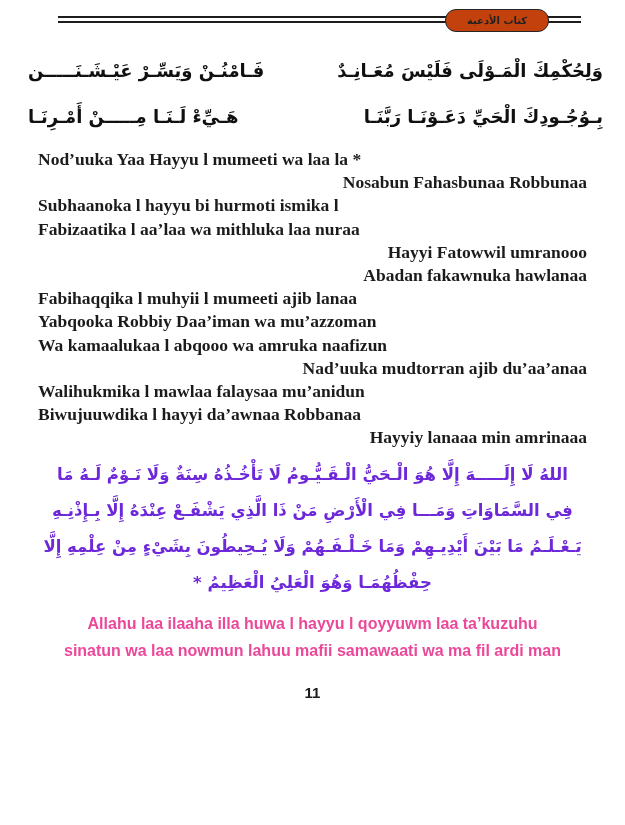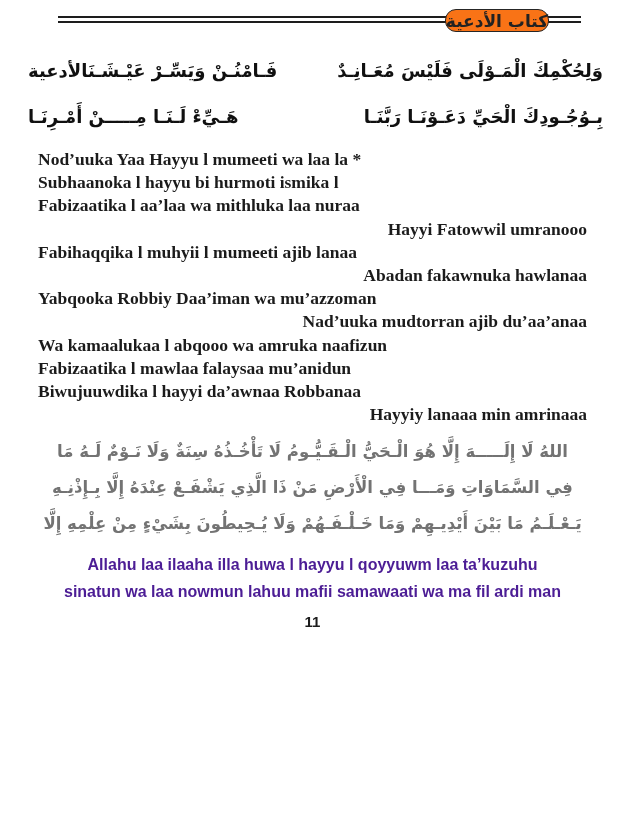--- a/index.html
+++ b/index.html
@@ -17,27 +17,27 @@
     position: relative;
     margin: 16px 44px 0 58px;
     height: 3px;
     border-top: 2px solid #1d1d1d;
     border-bottom: 2px solid #1d1d1d;
   }
   .cartouche {
     position: absolute;
     right: 32px; top: -9px;
     width: 102px; height: 21px;
-    background: #f97316;
+    background: #c2410c;
     border: 1.5px solid #262626;
     border-radius: 11px;
     display: flex; align-items: center; justify-content: center;
     direction: rtl;
     font-family: "DejaVu Sans", sans-serif;
-    font-size: 17px; font-weight: bold; color: #222;
+    font-size: 10px; font-weight: bold; color: #222;
     white-space: nowrap;
     text-align: center;
   }
 
   
   .poem {
     margin: 24px 22px 0 28px;
     direction: rtl;
     font-family: "DejaVu Sans", sans-serif;
     font-weight: bold;
@@ -63,38 +63,38 @@
   .tl-right { text-align: right; }
 
   
   .ayah {
     margin: 8px 38px 0 38px;
     direction: rtl;
     text-align: center;
     font-family: "DejaVu Sans", sans-serif;
     font-weight: bold;
     font-size: 16.5px;
-    color: #737373;
+    color: #6d28d9;
   }
   .ayah-line { line-height: 36px; white-space: nowrap; }
 
   
   .bold-translit {
     margin: 9px 30px 0 30px;
     text-align: center;
     font-family: "Liberation Sans", sans-serif;
     font-weight: bold;
     font-size: 16px;
-    color: #4c1d95;
+    color: #ec4899;
   }
   .bt-line { line-height: 27px; white-space: nowrap; }
 
   
   .page-number {
-    margin-top: 8px;
+    margin-top: 20px;
     text-align: center;
     font-family: "Liberation Sans", sans-serif;
     font-weight: bold;
     font-size: 15px;
     color: #1c1c1c;
   }
 </style>
 </head>
 <body>
 
@@ -102,47 +102,49 @@
 
   <div class="rule">
     <div class="cartouche">
       <span>كتاب الأدعية</span>
     </div>
   </div>
 
   <div class="poem">
     <div class="poem-row">
       <span>وَلِحُكْمِكَ الْمَـوْلَى فَلَيْسَ مُعَـانِـدٌ</span>
-      <span>فَـامْنُـنْ وَيَسِّـرْ عَيْـشَـنَالأدعية</span>
+      <span>فَـامْنُـنْ وَيَسِّـرْ عَيْـشَـنَـــــن</span>
     </div>
     <div class="poem-row">
       <span>بِـوُجُـودِكَ الْحَيِّ دَعَـوْنَـا رَبَّنَـا</span>
       <span>هَـيِّءْ لَـنَـا مِـــــنْ أَمْـرِنَـا</span>
     </div>
   </div>
 
   <div class="translit">
     <div class="tl tl-left">Nod’uuka Yaa Hayyu l mumeeti wa laa la *</div>
+    <div class="tl tl-right">Nosabun Fahasbunaa Robbunaa</div>
     <div class="tl tl-left">Subhaanoka l hayyu bi hurmoti ismika l</div>
     <div class="tl tl-left">Fabizaatika l aa’laa wa mithluka laa nuraa</div>
     <div class="tl tl-right">Hayyi Fatowwil umranooo</div>
+    <div class="tl tl-right">Abadan fakawnuka hawlanaa</div>
     <div class="tl tl-left">Fabihaqqika l muhyii l mumeeti ajib lanaa</div>
-    <div class="tl tl-right">Abadan fakawnuka hawlanaa</div>
     <div class="tl tl-left">Yabqooka Robbiy Daa’iman wa mu’azzoman</div>
+    <div class="tl tl-left">Wa kamaalukaa l abqooo wa amruka naafizun</div>
     <div class="tl tl-right">Nad’uuka mudtorran ajib du’aa’anaa</div>
-    <div class="tl tl-left">Wa kamaalukaa l abqooo wa amruka naafizun</div>
-    <div class="tl tl-left">Fabizaatika l mawlaa falaysaa mu’anidun</div>
+    <div class="tl tl-left">Walihukmika l mawlaa falaysaa mu’anidun</div>
     <div class="tl tl-left">Biwujuuwdika l hayyi da’awnaa Robbanaa</div>
     <div class="tl tl-right">Hayyiy lanaaa min amrinaaa</div>
   </div>
 
   <div class="ayah">
     <div class="ayah-line">اللهُ لَا إِلَـــــهَ إِلَّا هُوَ الْـحَيُّ الْـقَـيُّـومُ لَا تَأْخُـذُهُ سِنَةٌ وَلَا نَـوْمٌ لَـهُ مَا</div>
     <div class="ayah-line">فِي السَّمَاوَاتِ وَمَـــا فِي الْأَرْضِ مَنْ ذَا الَّذِي يَشْفَـعْ عِنْدَهُ إِلَّا بِـإِذْنِـهِ</div>
     <div class="ayah-line">يَـعْـلَـمُ مَا بَيْنَ أَيْدِيـهِمْ وَمَا خَـلْـفَـهُمْ وَلَا يُـحِيطُونَ بِشَيْءٍ مِنْ عِلْمِهِ إِلَّا</div>
+    <div class="ayah-line">حِفْظُهُمَـا وَهُوَ الْعَلِيُ الْعَظِيمُ *</div>
   </div>
 
   <div class="bold-translit">
     <div class="bt-line">Allahu laa ilaaha illa huwa l hayyu l qoyyuwm laa ta’kuzuhu</div>
     <div class="bt-line">sinatun wa laa nowmun lahuu mafii samawaati wa ma fil ardi man</div>
   </div>
 
   <div class="page-number">11</div>
 
 </div>

